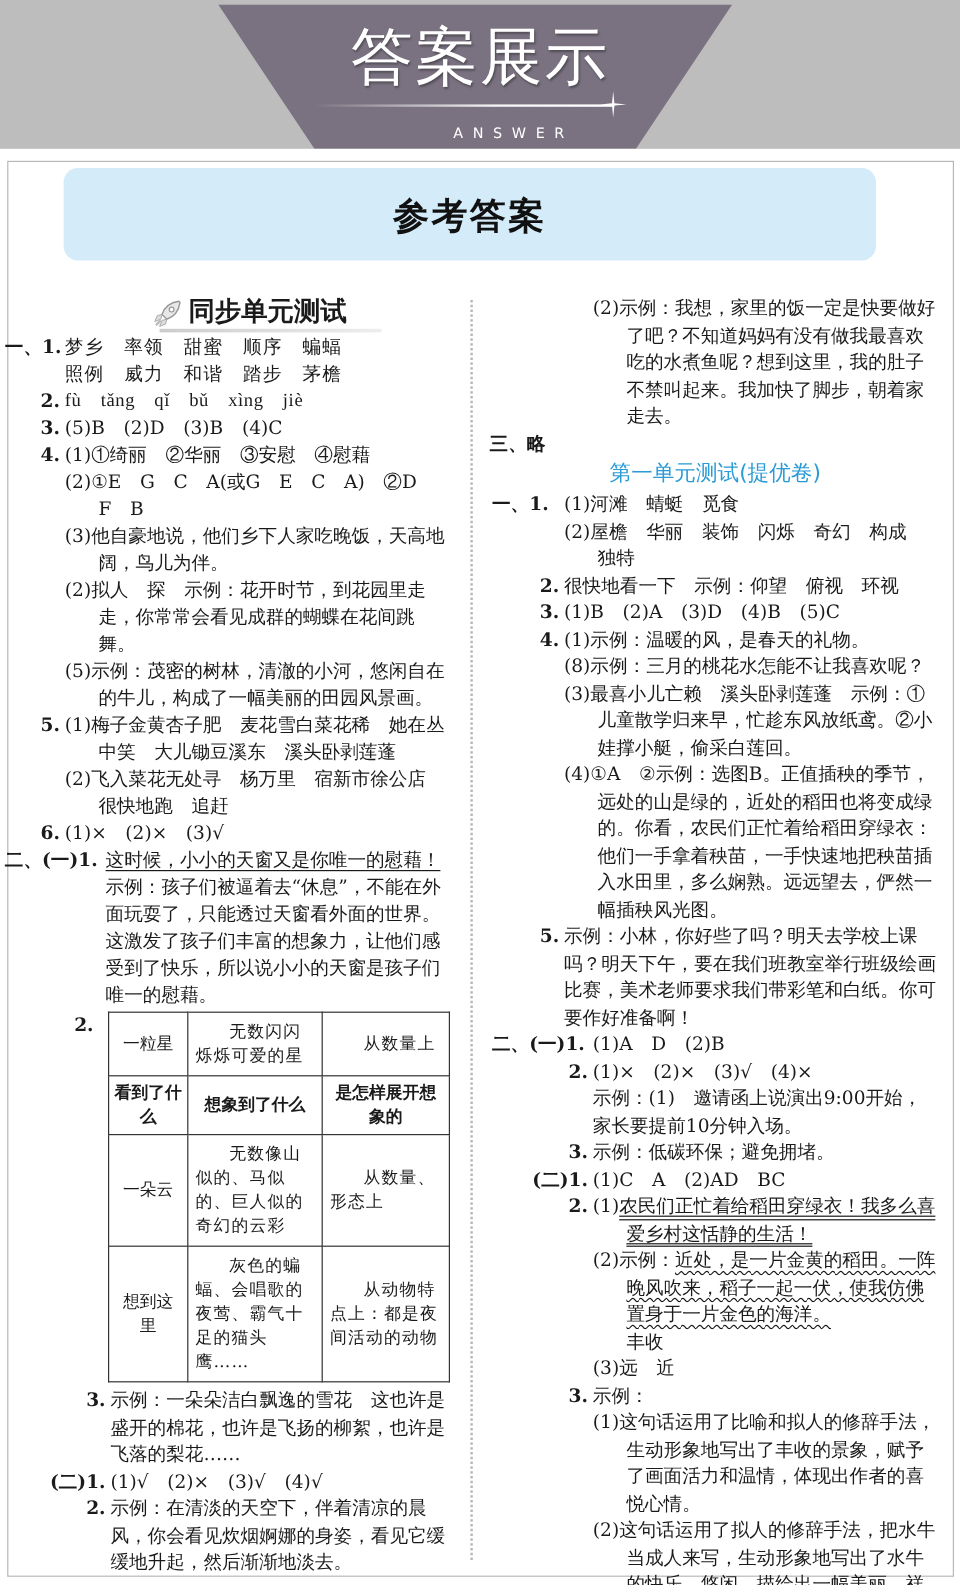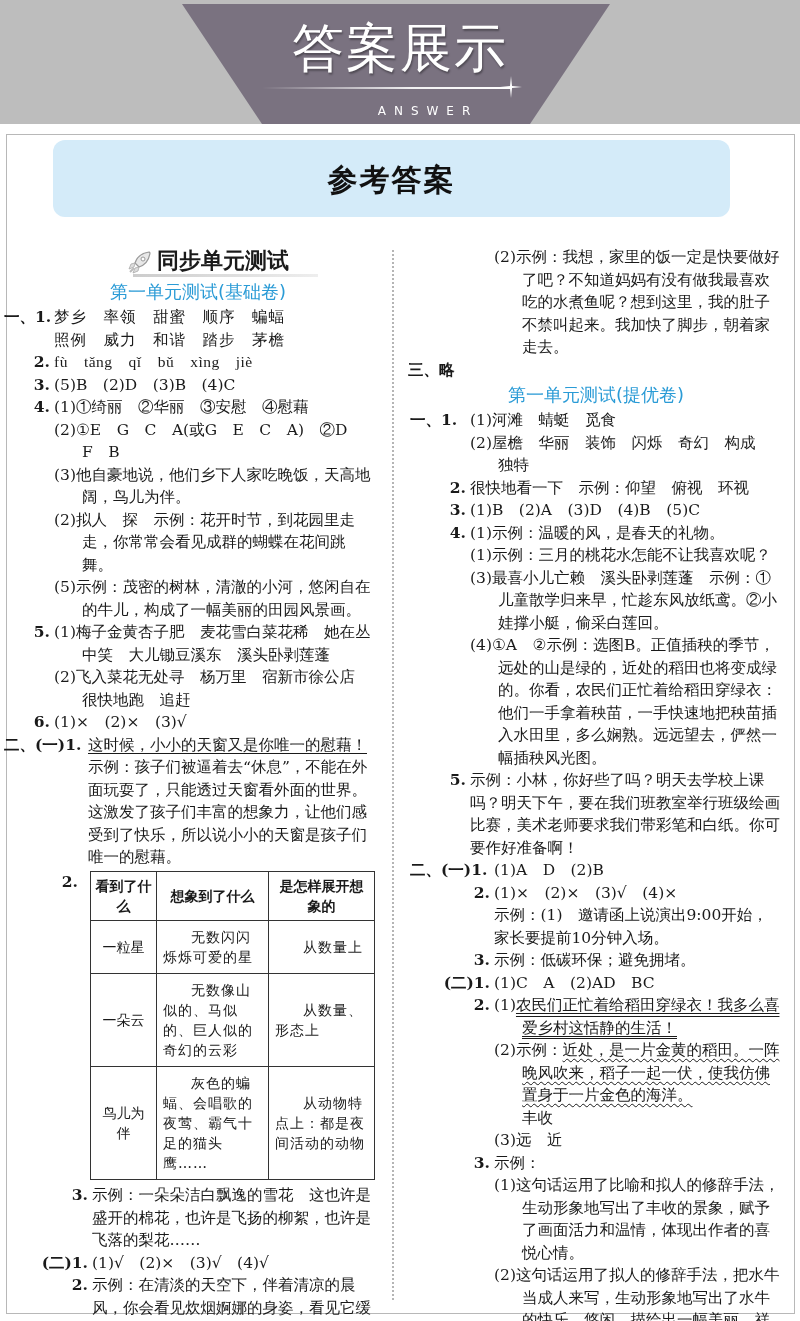--- a/index.html
+++ b/index.html
@@ -72,21 +72,20 @@
   <div class="section-head">
     <svg class="rocket" viewBox="0 0 26 26">
       <path d="M22 3 C15 4 10 8 8 14 L12 18 C18 16 22 11 23 4 Z" fill="#e8e8e8" stroke="#999" stroke-width="1.2"></path>
       <circle cx="16" cy="10" r="2" fill="#fff" stroke="#999" stroke-width="1"></circle>
       <path d="M8 14 L4 15 L2 20 L7 18 Z" fill="#ddd" stroke="#aaa" stroke-width="0.8"></path>
       <path d="M12 18 L11 22 L6 24 L8 19 Z" fill="#ddd" stroke="#aaa" stroke-width="0.8"></path>
       <path d="M7 19 L3 23" stroke="#bbb" stroke-width="2"></path>
     </svg><span>同步单元测试</span>
     <div class="underline"></div>
   </div>
-  <div class="unit-head">第一单元测试(基础卷)</div>
 
   <div class="line" style="margin-left:-4px;">
       <span class="lbl" style="width:50px">一、1.</span>
       <span class="txt" style="width:320px;letter-spacing:1px">梦乡　率领　甜蜜　顺序　蝙蝠</span>
     </div>
   <div class="line">
       <span class="lbl" style="width:46px"></span>
       <span class="txt" style="width:320px;letter-spacing:1px">照例　威力　和谐　踏步　茅檐</span>
     </div>
   <div class="line">
@@ -140,36 +139,36 @@
       <span class="u-line">这时候，小小的天窗又是你唯一的慰藉！</span><span>示例：孩子们被逼着去“休息”，不能在外面玩耍了，只能透过天窗看外面的世界。这激发了孩子们丰富的想象力，让他们感受到了快乐，所以说小小的天窗是孩子们唯一的慰藉。</span>
     </span>
   </div>
 
   <div class="line" style="margin-top:2px">
     <span class="lbl" style="width:74px;text-align:right;padding-right:4px">2.</span>
   </div>
   <table class="ans-table" style="margin-top:-22px">
     <tbody>
         <tr>
+      <td class="c0">一粒星</td>
+      <td class="c1">无数闪闪烁烁可爱的星</td>
+      <td class="c2">从数量上</td>
+    </tr>
+    <tr>
       <th>看到了什么</th>
       <th>想象到了什么</th>
       <th>是怎样展开想象的</th>
-    </tr>
-    <tr>
-      <td class="c0">一粒星</td>
-      <td class="c1">无数闪闪烁烁可爱的星</td>
-      <td class="c2">从数量上</td>
     </tr>
     <tr>
       <td class="c0">一朵云</td>
       <td class="c1">无数像山似的、马似的、巨人似的奇幻的云彩</td>
       <td class="c2">从数量、形态上</td>
     </tr>
     <tr>
-      <td class="c0">鸟儿为伴</td>
+      <td class="c0">想到这里</td>
       <td class="c1">灰色的蝙蝠、会唱歌的夜莺、霸气十足的猫头鹰……</td>
       <td class="c2">从动物特点上：都是夜间活动的动物</td>
     </tr>
   </tbody>
     </table>
 
   <div class="line">
       <span class="lbl" style="width:84px;text-align:right;padding-right:4px">3.</span>
       <span class="txt" style="width:290px">示例：一朵朵洁白飘逸的雪花　这也许是盛开的棉花，也许是飞扬的柳絮，也许是飞落的梨花……</span>
     </div>
@@ -209,21 +208,21 @@
   <div class="line">
       <span class="lbl" style="width:60px;text-align:right;padding-right:4px">3.</span>
       <span class="txt" style="width:310px">(1)B　(2)A　(3)D　(4)B　(5)C</span>
     </div>
   <div class="line">
       <span class="lbl" style="width:60px;text-align:right;padding-right:4px">4.</span>
       <span class="txt" style="width:310px">(1)示例：温暖的风，是春天的礼物。</span>
     </div>
   <div class="line">
       <span class="lbl" style="width:60px"></span>
-      <span class="txt" style="width:310px">(1)示例：三月的桃花水怎能不让我喜欢呢？</span>
+      <span class="txt" style="width:310px">(8)示例：三月的桃花水怎能不让我喜欢呢？</span>
     </div>
   <div class="line">
       <span class="lbl" style="width:60px"></span>
       <span class="txt" style="width:310px;padding-left:28px;text-indent:-28px">(3)最喜小儿亡赖　溪头卧剥莲蓬　示例：①儿童散学归来早，忙趁东风放纸鸢。②小娃撑小艇，偷采白莲回。</span>
     </div>
   <div class="line">
       <span class="lbl" style="width:60px"></span>
       <span class="txt" style="width:310px;padding-left:28px;text-indent:-28px">(4)①A　②示例：选图B。正值插秧的季节，远处的山是绿的，近处的稻田也将变成绿的。你看，农民们正忙着给稻田穿绿衣：他们一手拿着秧苗，一手快速地把秧苗插入水田里，多么娴熟。远远望去，俨然一幅插秧风光图。</span>
     </div>
   <div class="line">

